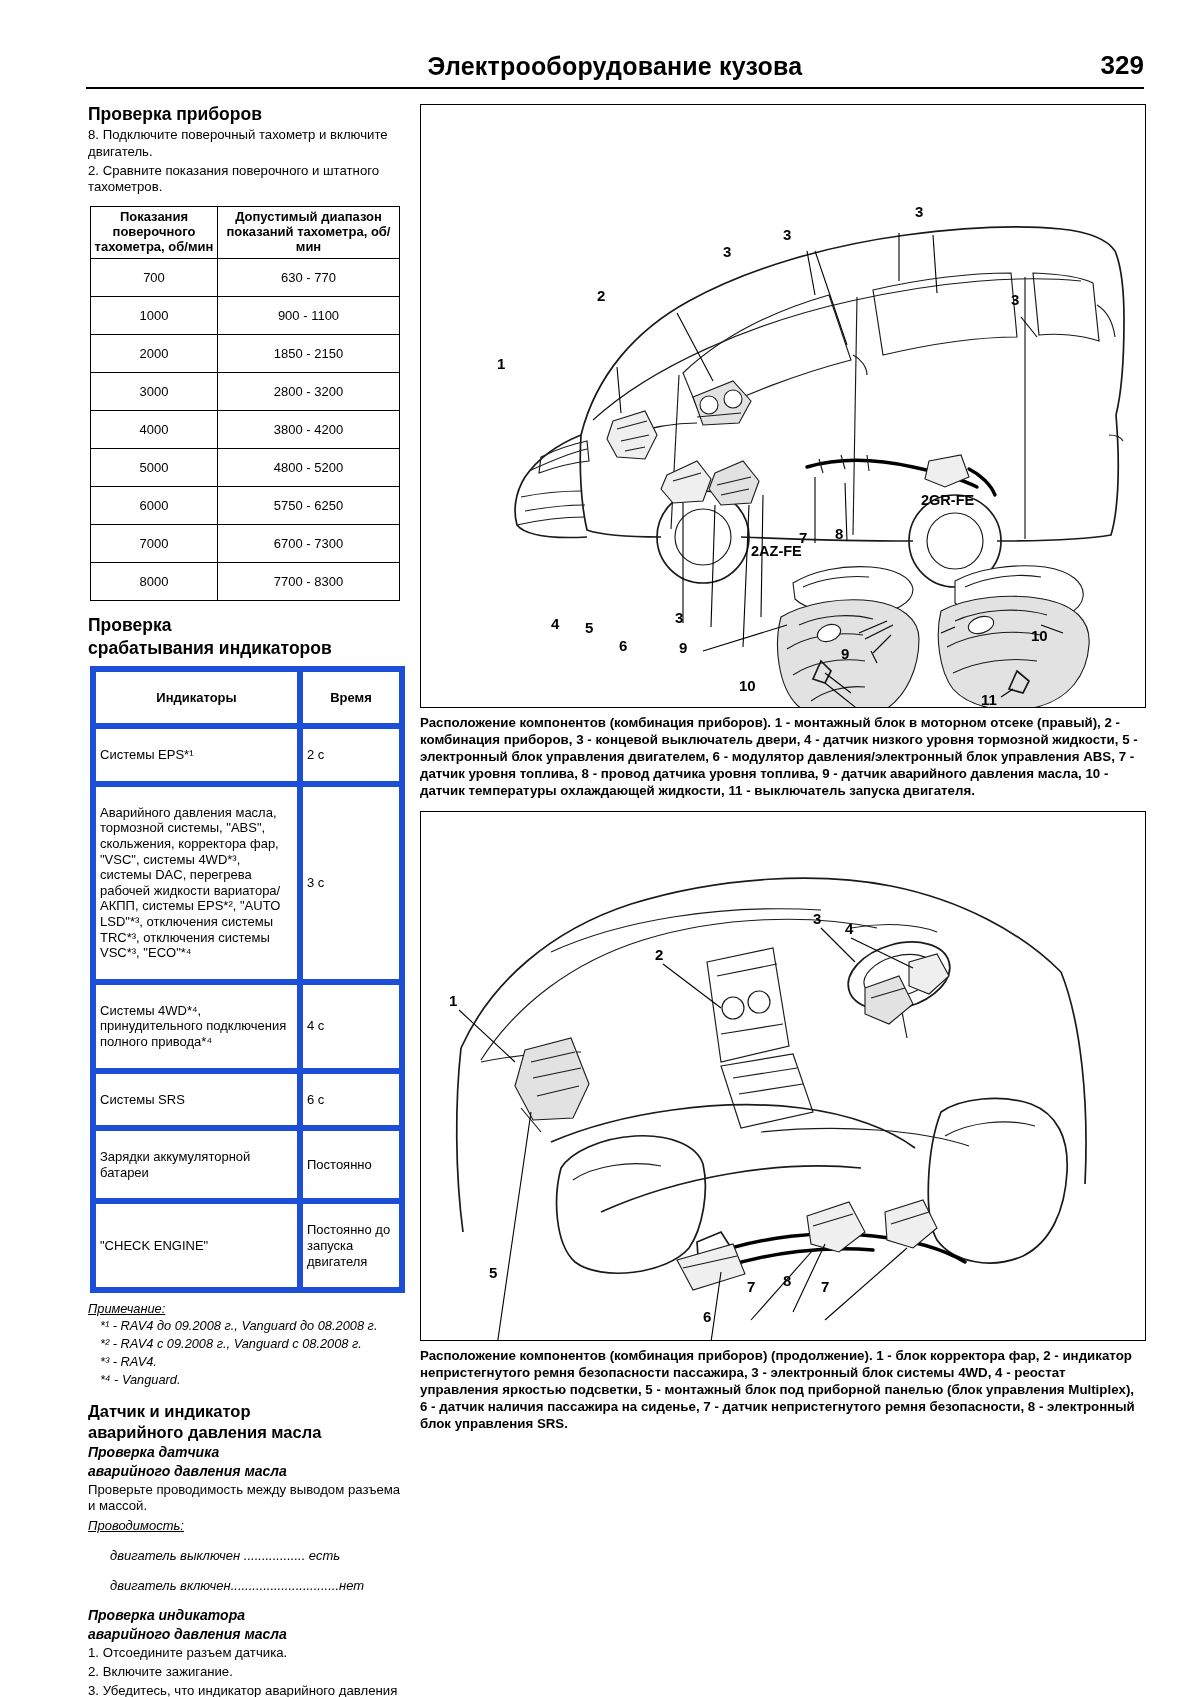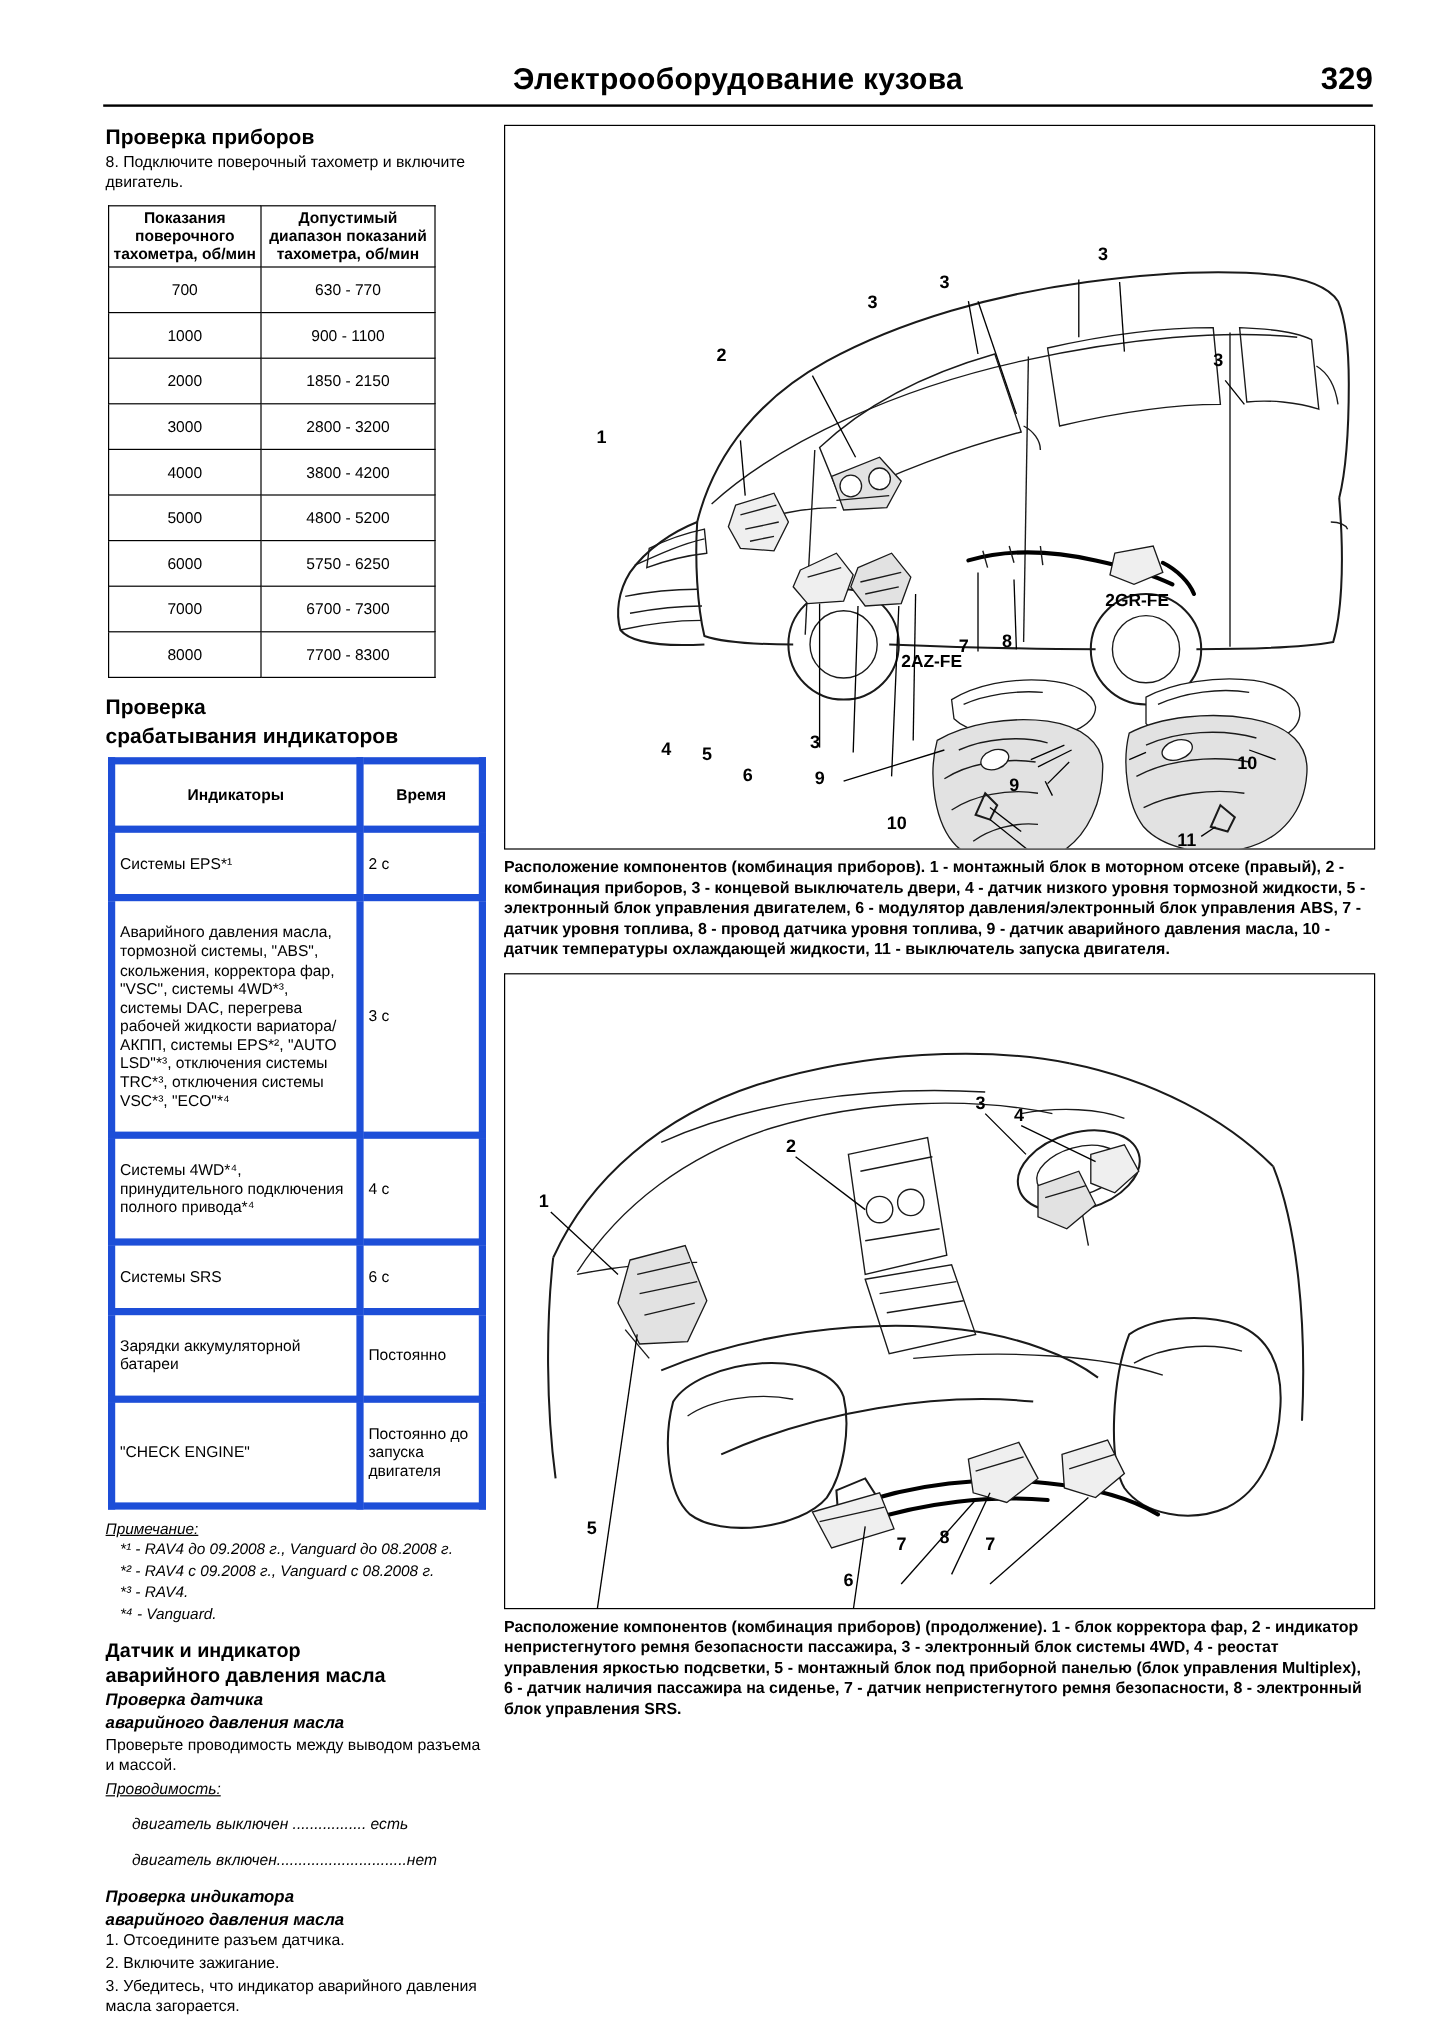--- a/index.html
+++ b/index.html
@@ -23,21 +23,21 @@
   
   .col-left { position:absolute; left:72px; top:104px; width:320px; }
   .col-right { position:absolute; left:404px; top:104px; width:724px; }
 
   h2.sect { font-size:17.5px; font-weight:bold; margin:0 0 3px 0; line-height:1.15; }
   p.body { font-size:13.2px; line-height:1.27; margin:0 0 2px 0; }
   p.note-i { font-size:13px; line-height:1.27; margin:3px 0 4px 0; font-style:italic; }
   .u { text-decoration:underline; }
 
   
-  table.t { border-collapse:collapse; width:273px; margin:10px 0 6px 2px; }
+  table.t { border-collapse:collapse; width:310px; margin:10px 0 6px 2px; }
   table.t td, table.t th {
     border:1px solid #000; font-size:13px; padding:11px 3px; text-align:center;
     vertical-align:middle;
   }
   table.t th { font-weight:bold; font-size:13px; line-height:1.15; padding:3px 3px; }
   table.t td.n { text-align:center; }
 
   table.ind { border-collapse:collapse; width:315px; margin:8px 0 4px 2px; }
   table.ind th, table.ind td { border:6px solid #1d4ed8; font-size:13px; padding:18px 4px; vertical-align:middle; }
   table.ind th { font-weight:bold; text-align:center; }
@@ -79,20 +79,21 @@
 
   <div class="header">
     <span class="header-title">Электрооборудование кузова</span>
     <span class="header-page">329</span>
   </div>
 
   <div class="col-left">
 
     <h2 class="sect">Проверка приборов</h2>
     <p class="body">8. Подключите поверочный тахометр и включите двигатель.</p>
+    <p class="body">2. Сравните показания поверочного и штатного тахометров.</p>
 
     <table class="t">
       <tbody>
           <tr>
         <th style="width:120px">Показания поверочного тахометра, об/мин</th>
         <th>Допустимый диапазон показаний тахометра, об/мин</th>
       </tr>
       <tr>
         <td class="n">700</td>
         <td class="n">630 - 770</td>

